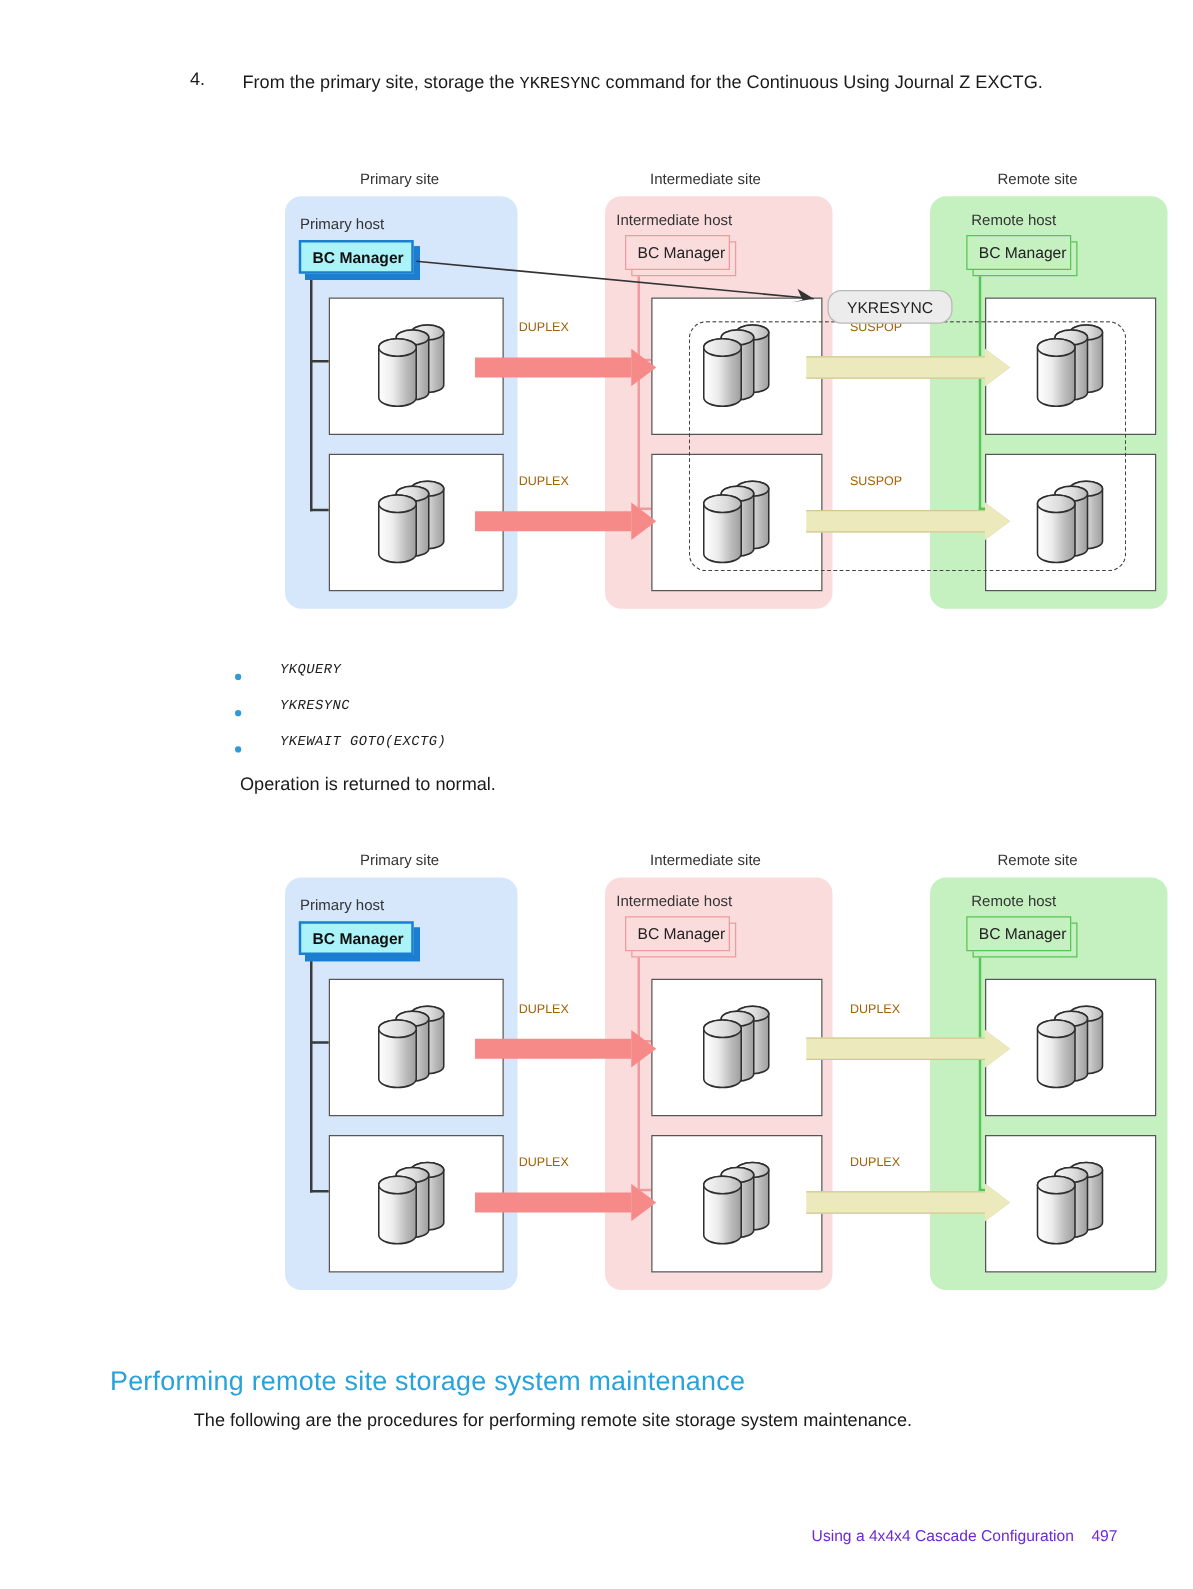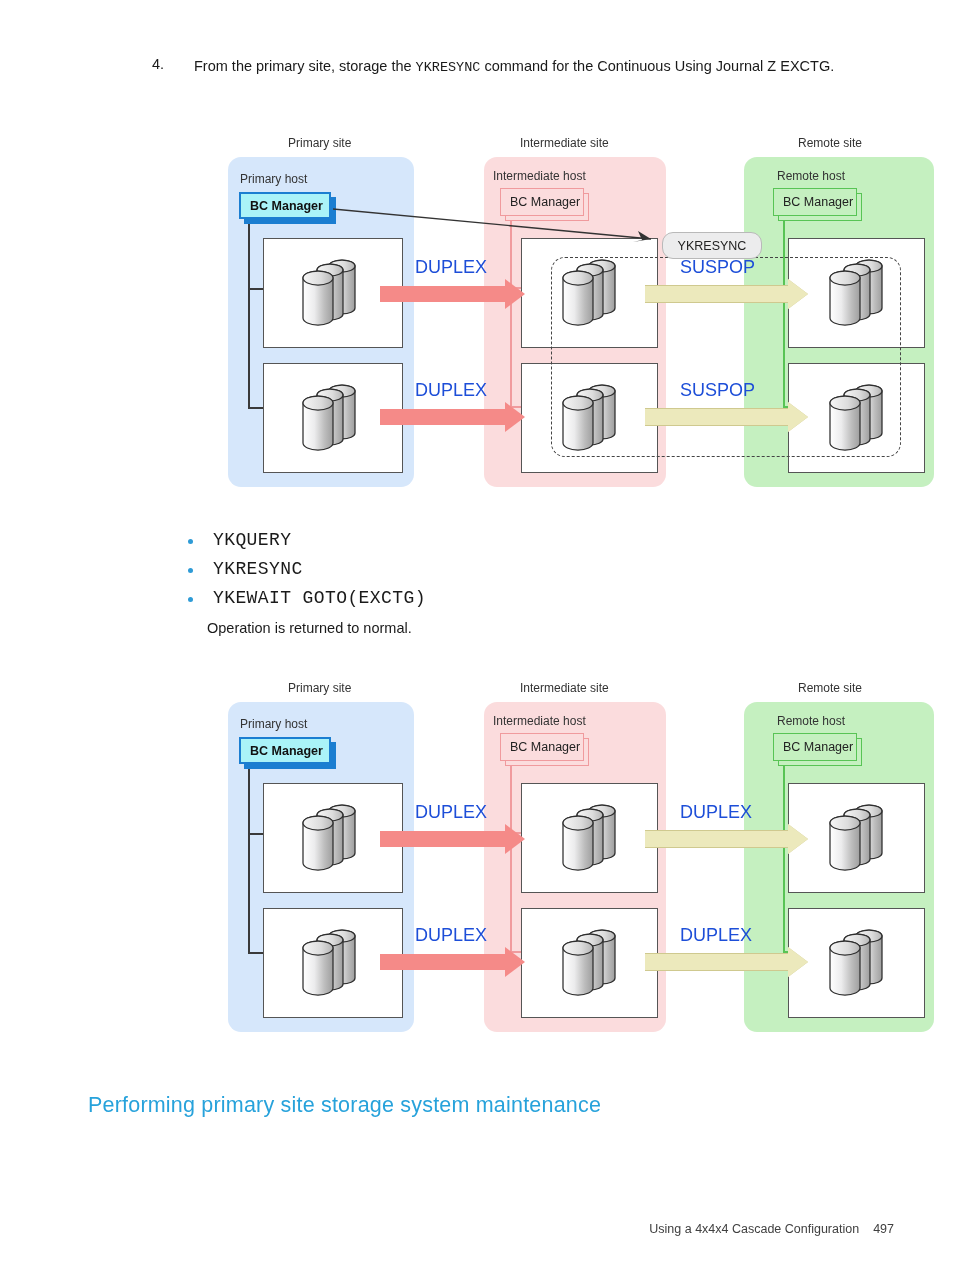--- a/index.html
+++ b/index.html
@@ -14,27 +14,27 @@
   
   .step{position:absolute;left:152px;top:56px;width:760px;}
   .step-num{position:absolute;left:0;top:0;font-size:14.5px;}
   .step-body{margin-left:42px;font-size:14.5px;line-height:20px;}
   .mono{font-family:"Liberation Mono","DejaVu Sans Mono",monospace;font-size:13.5px;}
 
   
   .bullets{position:absolute;left:152px;top:530px;width:700px;}
   .bullet{position:relative;height:29px;}
   .bullet .dot{position:absolute;left:36px;top:9px;width:5px;height:5px;border-radius:50%;background:#2e9bd6;}
-  .bullet .btxt{position:absolute;left:61px;top:0px;font-family:"Liberation Mono","DejaVu Sans Mono",monospace;font-size:18px;letter-spacing:.4px;}
-  .afterbullets{position:absolute;left:207px;top:620px;font-size:14.5px;}
+  .bullet .btxt{position:absolute;left:72px;top:0px;font-family:"Liberation Mono","DejaVu Sans Mono",monospace;font-size:11px;letter-spacing:.4px;font-style:italic;}
+  .afterbullets{position:absolute;left:192px;top:620px;font-size:14.5px;}
 
   
   .h1{position:absolute;left:88px;top:1093px;font-size:21.5px;color:#27a2db;font-weight:400;letter-spacing:.2px;}
   .h1sub{position:absolute;left:155px;top:1129px;font-size:14.5px;}
-  .footer{position:absolute;left:0;top:1222px;width:894px;text-align:right;font-size:12.5px;color:#404040;}
+  .footer{position:absolute;left:0;top:1222px;width:894px;text-align:right;font-size:12.5px;color:#6d28d9;}
   .footer .pg{margin-left:14px;}
 
   
   .diagram{position:absolute;}
   .sitelabel{position:absolute;font-size:12px;color:#333;white-space:nowrap;}
   .panel{position:absolute;border-radius:13px;}
   .panel.blue{background:#d6e7fb;}
   .panel.pink{background:#fbdcdd;}
   .panel.green{background:#c5f0c0;}
   .hostlabel{position:absolute;font-size:12px;color:#333;white-space:nowrap;}
@@ -59,21 +59,21 @@
   .conn.greenline{background:#58c455;}
 
   
   .arrow{position:absolute;}
   .arrow .shaft{position:absolute;left:0;top:50%;transform:translateY(-50%);}
   .arrow .head{position:absolute;right:0;top:50%;transform:translateY(-50%);width:0;height:0;}
   .arrow.red .shaft{background:#f58a88;}
   .arrow.red .head{border-top:15px solid transparent;border-bottom:15px solid transparent;border-left:20px solid #f58a88;}
   .arrow.cream .shaft{background:#ece9bc;border-top:1px solid #cfc98f;border-bottom:1px solid #cfc98f;}
   .arrow.cream .head{border-top:15px solid transparent;border-bottom:15px solid transparent;border-left:20px solid #ece9bc;filter:drop-shadow(0 0 0 #cfc98f);}
-  .alabel{position:absolute;font-size:18px;color:#1d4ed8;white-space:nowrap;}
+  .alabel{position:absolute;font-size:10px;color:#a16207;white-space:nowrap;}
 
   
   .exctg{position:absolute;border:1.7px dashed #444;border-radius:14px;box-sizing:border-box;}
 
   
   .bubble{position:absolute;background:#ececed;border:1px solid #b9b9b9;border-radius:11px;
           font-size:12.5px;color:#222;display:flex;align-items:center;justify-content:center;}
 
   
   .ptr{position:absolute;overflow:visible;}
@@ -577,19 +577,20 @@
     </div>
     <div class="alabel" style="left:455px;top:121px;">DUPLEX</div>
 
     <div class="arrow cream" style="left:420px;top:266px;width:163px;height:30px;">
       <div class="shaft" style="width:143px;height:16px;"></div>
       <div class="head"></div>
     </div>
     <div class="alabel" style="left:455px;top:244px;">DUPLEX</div>
   </div>
 
-  <div class="h1">Performing primary site storage system maintenance</div>
+  <div class="h1">Performing remote site storage system maintenance</div>
+  <div class="h1sub">The following are the procedures for performing remote site storage system maintenance.</div>
 
   <div class="footer">
     <span>Using a 4x4x4 Cascade Configuration</span><span class="pg">497</span>
   </div>
 
 </div>
 
 </body></html>

